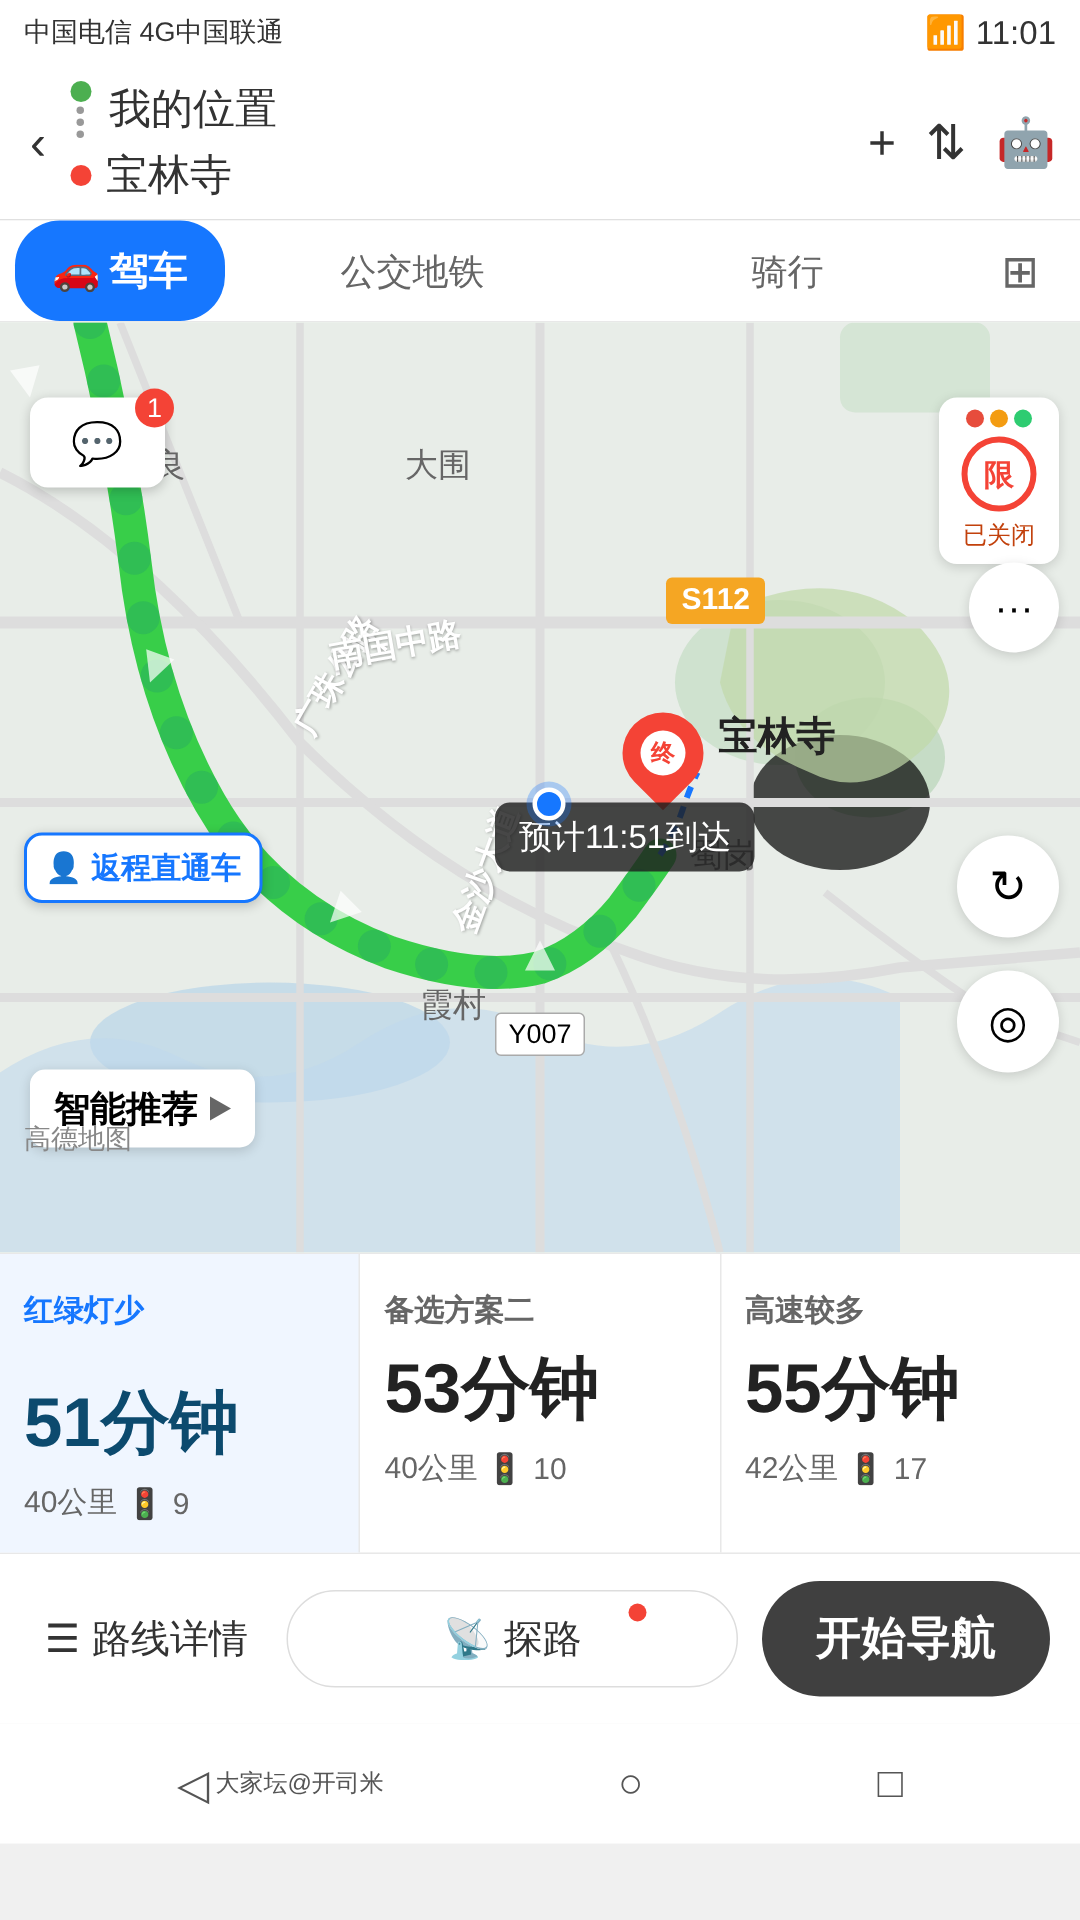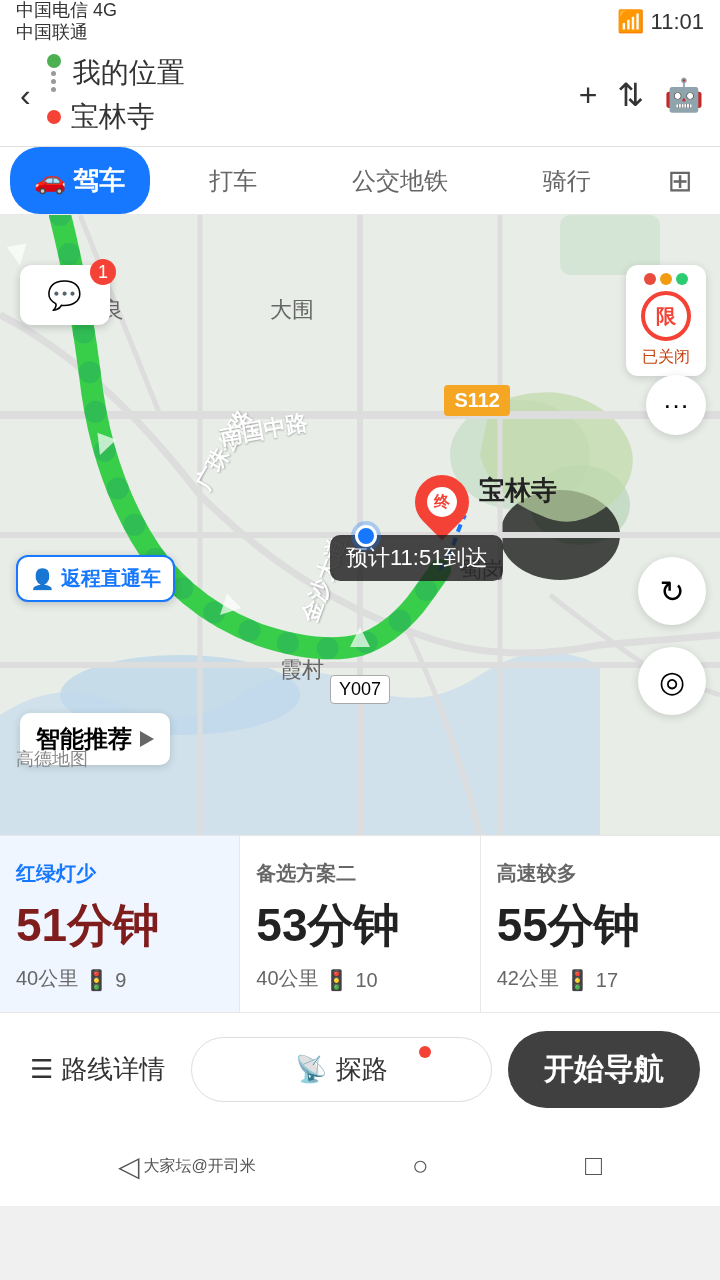--- a/index.html
+++ b/index.html
@@ -15,21 +15,21 @@
     
     .status-bar {
       background: #fff;
       height: 44px;
       display: flex;
       align-items: center;
       justify-content: space-between;
       padding: 0 16px;
       font-size: 22px;
     }
-    .status-left { display: flex; flex-direction: column; font-size: 18px; color: #333; line-height: 1.2; }
+    .status-left { display: flex; flex-direction: row; font-size: 18px; color: #333; line-height: 1.2; }
     .status-right { display: flex; align-items: center; gap: 6px; font-size: 22px; color: #333; }
 
     
     .header {
       background: #fff;
       padding: 10px 16px;
       display: flex;
       align-items: center;
       gap: 12px;
       border-bottom: 1px solid #e0e0e0;
@@ -373,21 +373,21 @@
       display: flex;
       flex-direction: column;
       gap: 8px;
       border-right: 1px solid #e8e8e8;
       cursor: pointer;
     }
     .route-option:last-child { border-right: none; }
     .route-option.selected { background: #f0f6ff; }
     .route-tag { font-size: 20px; color: #1677ff; font-weight: bold; }
     .route-time { font-size: 46px; font-weight: bold; }
-    .route-time.selected { color: #7f1d1d; }
+    .route-time.selected { color: #0c4a6e; margin-top: 23px; }
     .route-time.normal { color: #222; }
     .route-meta { font-size: 20px; color: #666; display: flex; align-items: flex-end; gap: 6px; }
 
     
     .action-bar {
       background: #fff;
       display: flex;
       align-items: center;
       padding: 18px 20px;
       gap: 16px;
@@ -491,23 +491,20 @@
     <span class="header-icon">🤖</span>
   </div>
 </div>
 
 <div class="mode-tabs">
   <div class="mode-tab active">
     <span>🚗</span>
     <span>驾车</span>
   </div>
   <div class="mode-tab">
-    <span>打车</span>
-  </div>
-  <div class="mode-tab">
     <span>公交地铁</span>
   </div>
   <div class="mode-tab">
     <span>骑行</span>
   </div>
   <div class="more-tab">
     <span class="grid-icon">⊞</span>
   </div>
 </div>
 

